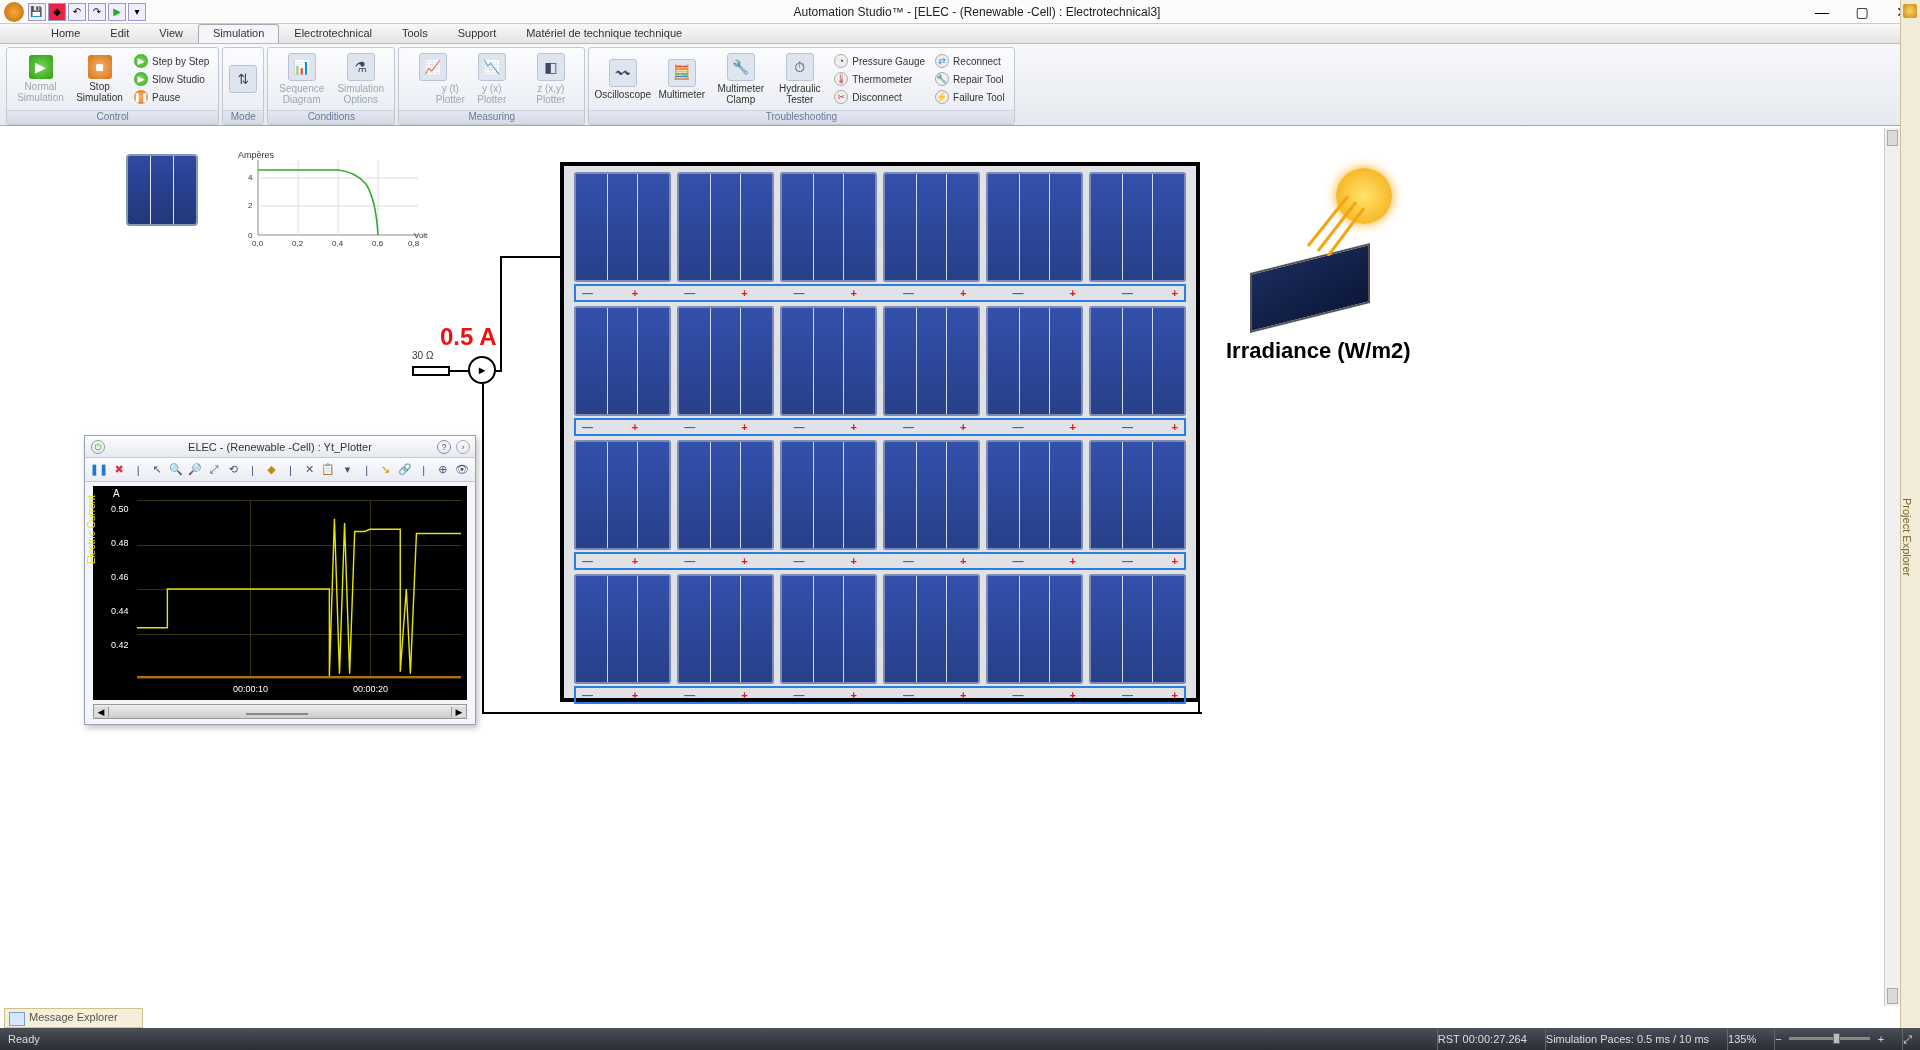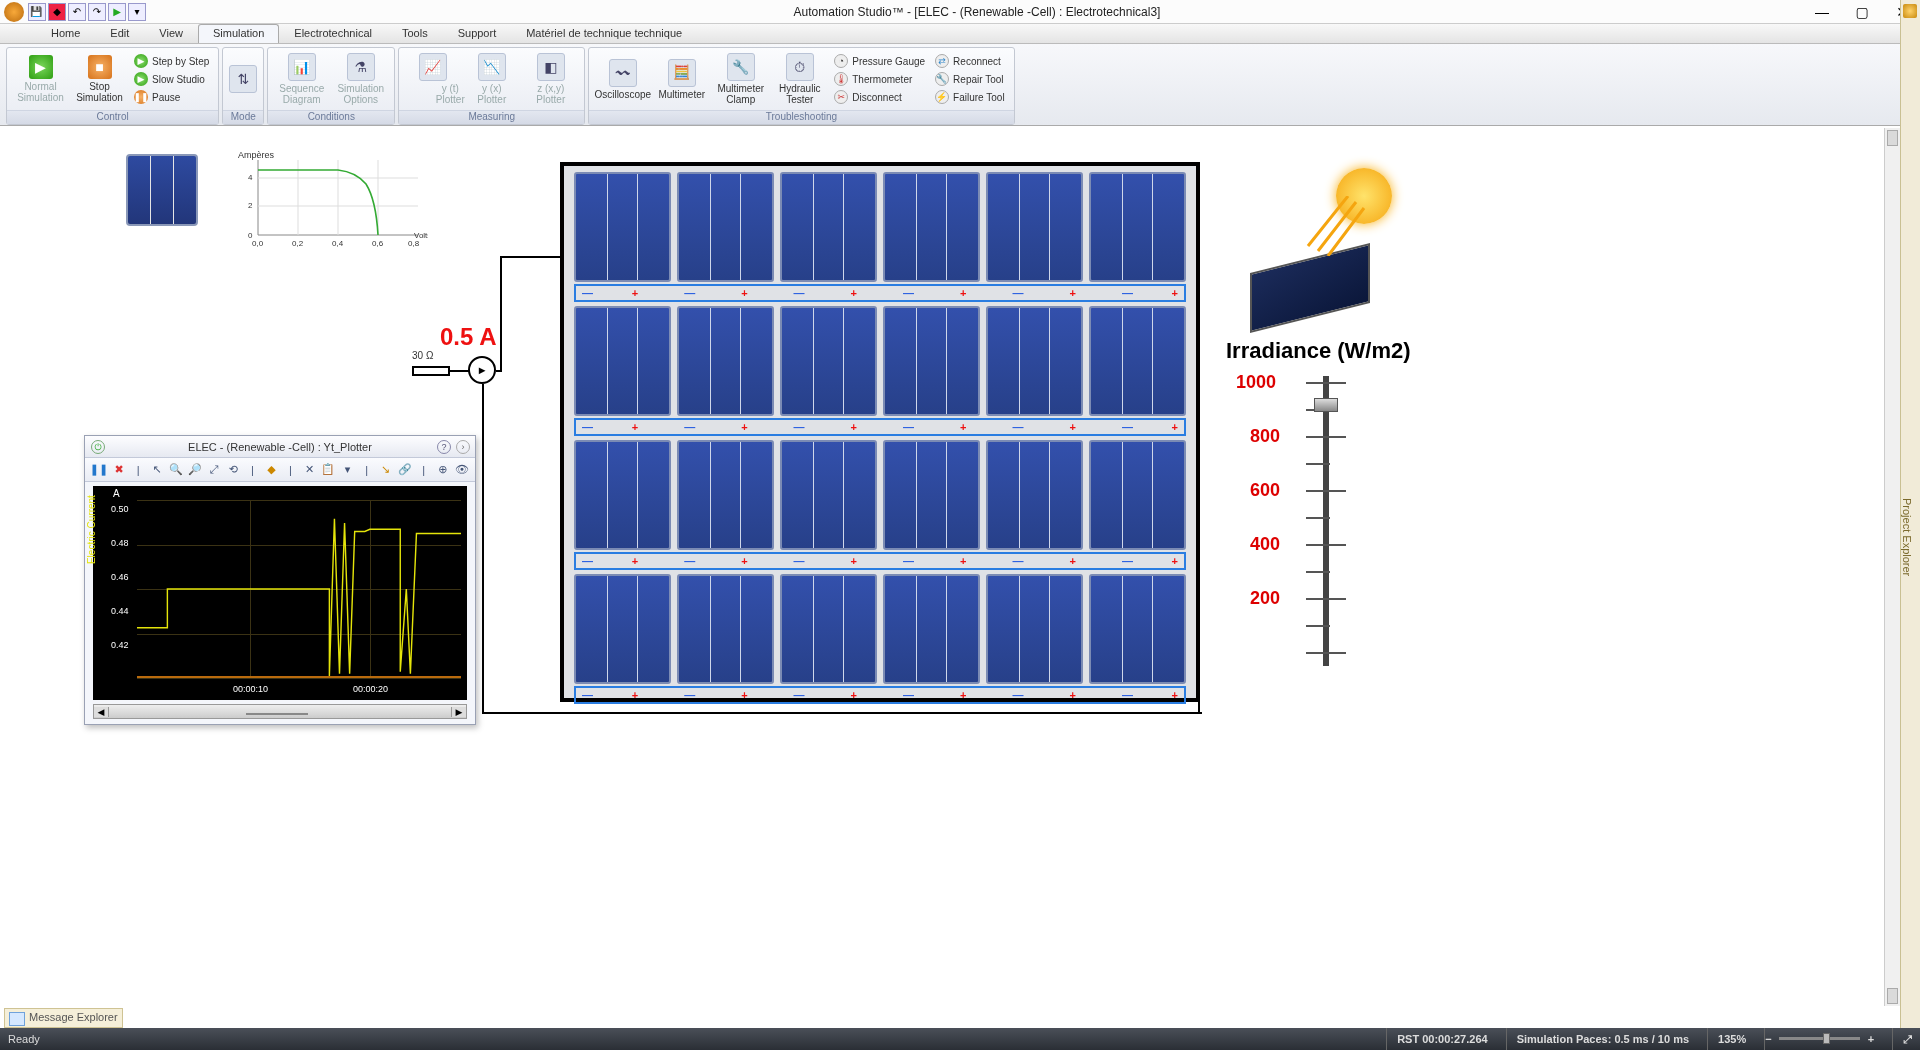--- a/index.html
+++ b/index.html
@@ -96,23 +96,23 @@
   .plotter .chart .grid .v{top:0;bottom:0;width:1px;}
   .plotter .chart svg.trace{position:absolute;left:44px;right:6px;top:14px;bottom:22px;width:calc(100% - 50px);height:calc(100% - 36px);}
   .plotter .sb { position:absolute; left:8px; right:8px; bottom:5px; height:15px; background:linear-gradient(#eee,#ccc); border:1px solid #999; display:flex; align-items:center;}
   .plotter .sb .ar{width:15px;text-align:center;font-size:9px;background:#ddd;border-right:1px solid #999;}
   .plotter .sb .ar:last-child{border-left:1px solid #999;border-right:none;}
   .plotter .sb .th{flex:1;position:relative;}
   .plotter .sb .th::after{content:"";position:absolute;left:40%;width:60px;top:1px;bottom:1px;background:linear-gradient(#fafafa,#c5c5c5);border:1px solid #888;}
 
   
   .statusbar { position:absolute; left:0; right:0; bottom:0; height:22px; background:linear-gradient(#4a4f58,#2a2e35); color:#ddd; font-size:11px; display:flex; align-items:center; padding:0 8px; gap:18px;}
-  .statusbar .seg { border-left:1px solid #666; padding-left:10px; height:100%; display:flex; align-items:center;font-weight:bold;}
+  .statusbar .seg { border-left:1px solid #666; padding-left:0; height:100%; display:flex; align-items:center;}
   .statusbar .spacer{flex:1;}
-  .msg-explorer { position:absolute; bottom:22px; left:4px; height:20px; padding:2px 4px 2px 24px; background:#f5efd9; border:1px solid #cfc393; font-size:11px; color:#555; cursor:pointer;}
+  .msg-explorer { position:absolute; bottom:22px; left:4px; height:20px; padding:2px 24px 2px 24px; background:#f5efd9; border:1px solid #cfc393; font-size:11px; color:#555; cursor:pointer;}
   .msg-explorer::before{content:"";position:absolute;left:4px;top:3px;width:14px;height:12px;background:#d5e8ff;border:1px solid #6fa2db;}
 
   .scrollbar-v { position:absolute; top:128px; right:20px; bottom:44px; width:16px; background:#f0f0f0; border-left:1px solid #ccc;}
   .scrollbar-v::before,.scrollbar-v::after{content:"";position:absolute;left:2px;right:2px;height:14px;background:#dadada;border:1px solid #aaa;}
   .scrollbar-v::before{top:2px;} .scrollbar-v::after{bottom:2px;}
 </style>
 </head>
 <body>
 
 <div class="titlebar">
@@ -411,40 +411,20 @@
 
   <div class="sun-panel">
     <div class="sun"></div>
     <div class="pv"></div>
     <svg style="position:absolute;top:28px;left:48px;width:70px;height:60px;">
         <path d="M50 0 L10 50 M58 6 L20 55 M66 12 L30 60" stroke="#f5a50f" stroke-width="3" fill="none"></path>
       </svg>
   </div>
 
   <div class="irr-title">Irradiance (W/m2)</div>
-  <div class="irr-scale">
-    <div class="track"></div>
-    <div class="lbl" style="top:-4px;left:0;">1000</div>
-    <div class="lbl" style="top:50px;left:14px;">800</div>
-    <div class="lbl" style="top:104px;left:14px;">600</div>
-    <div class="lbl" style="top:158px;left:14px;">400</div>
-    <div class="lbl" style="top:212px;left:14px;">200</div>
-    <div class="tick" style="top:6px;"></div>
-      <div class="tick" style="top:33px;width:24px;"></div>
-    <div class="tick" style="top:60px;"></div>
-      <div class="tick" style="top:87px;width:24px;"></div>
-    <div class="tick" style="top:114px;"></div>
-      <div class="tick" style="top:141px;width:24px;"></div>
-    <div class="tick" style="top:168px;"></div>
-      <div class="tick" style="top:195px;width:24px;"></div>
-    <div class="tick" style="top:222px;"></div>
-      <div class="tick" style="top:249px;width:24px;"></div>
-    <div class="tick" style="top:276px;"></div>
-    <div class="thumb" style="top:22px;"></div>
-  </div>
 
   <div class="plotter">
     <div class="pt-title">
       <span class="pt-pwr">⏻</span>
       <span>ELEC -    (Renewable -Cell) : Yt_Plotter</span>
       <span class="pt-help">?</span>
       <span class="pt-exp">›</span>
     </div>
     <div class="pt-tb">
       <span style="color:#27c;">❚❚</span>

